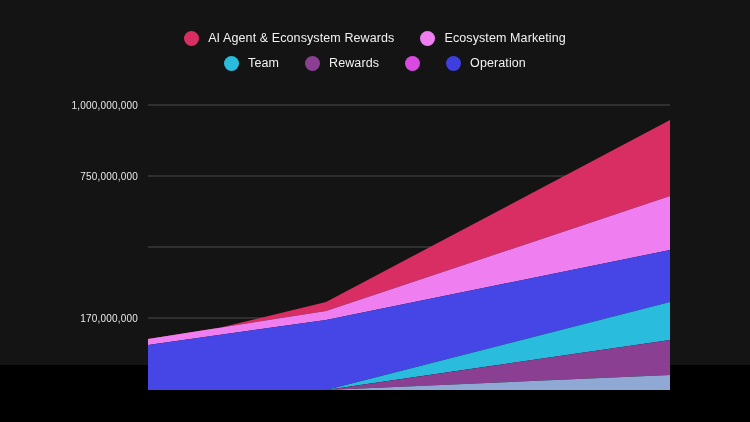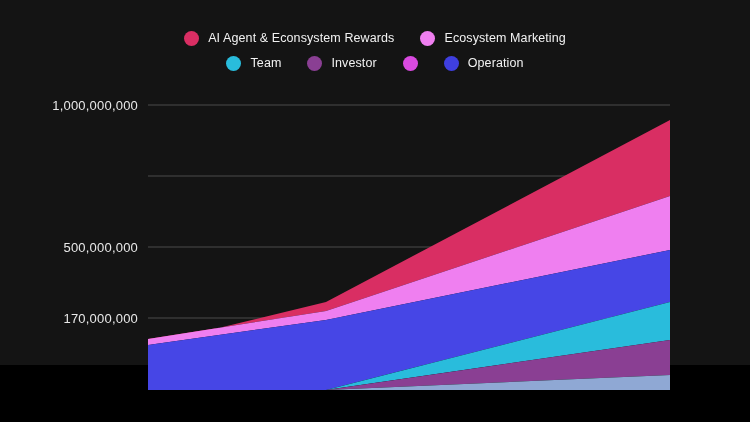--- a/index.html
+++ b/index.html
@@ -4,21 +4,21 @@
 <style>
   html,body{margin:0;padding:0;background:#000;}
   body{width:750px;height:422px;overflow:hidden;font-family:"Liberation Sans",sans-serif;}
   .screen{position:relative;width:750px;height:365px;background:#141414;box-sizing:border-box;}
   .legend{position:absolute;left:0;top:26px;width:750px;}
   .legend-row{display:flex;justify-content:center;align-items:center;gap:26px;height:25px;}
   .legend-item{display:flex;align-items:center;gap:9px;}
   .swatch{width:15px;height:15px;border-radius:50%;display:block;flex:none;}
   .legend-label{color:#f2f2f2;font-size:12.5px;line-height:1;white-space:nowrap;letter-spacing:.1px;}
   .plot-wrap{position:absolute;left:0;top:0;width:750px;height:422px;}
-  .ylabel{position:absolute;color:#e8e8e8;font-size:13px;text-align:right;width:110px;transform:translateY(-50%);letter-spacing:.2px;}
+  .ylabel{position:absolute;color:#e8e8e8;font-size:10px;text-align:right;width:110px;transform:translateY(-50%);letter-spacing:.2px;}
   svg.chart{position:absolute;left:0;top:0;}
 </style>
 </head>
 <body>
 
 <div class="screen">
 
   <div class="legend">
     <div class="legend-row">
       <div class="legend-item">
@@ -30,35 +30,35 @@
         <span class="legend-label">Ecosystem Marketing</span>
       </div>
     </div>
     <div class="legend-row">
       <div class="legend-item">
         <span class="swatch" style="background:#29bcdc"></span>
         <span class="legend-label">Team</span>
       </div>
       <div class="legend-item">
         <span class="swatch" style="background:#8a3f93"></span>
-        <span class="legend-label">Investor</span>
+        <span class="legend-label">Rewards</span>
       </div>
       <div class="legend-item">
         <span class="swatch" style="background:#d94ae0"></span>
       </div>
       <div class="legend-item">
         <span class="swatch" style="background:#3f3fe0"></span>
         <span class="legend-label">Operation</span>
       </div>
     </div>
   </div>
 
   <div class="plot-wrap">
     <div class="ylabel" style="left:28px;top:105px;">1,000,000,000</div>
-    <div class="ylabel" style="left:28px;top:247px;">500,000,000</div>
+    <div class="ylabel" style="left:28px;top:176px;">750,000,000</div>
     <div class="ylabel" style="left:28px;top:318px;">170,000,000</div>
 
     <svg class="chart" width="750" height="422">
       <g>
         <line x1="148" y1="105" x2="670" y2="105" stroke="#4a4a4a" stroke-width="1"></line>
         <line x1="148" y1="176" x2="670" y2="176" stroke="#4a4a4a" stroke-width="1"></line>
         <line x1="148" y1="247" x2="670" y2="247" stroke="#4a4a4a" stroke-width="1"></line>
         <line x1="148" y1="318" x2="670" y2="318" stroke="#4a4a4a" stroke-width="1"></line>
       </g>
 

